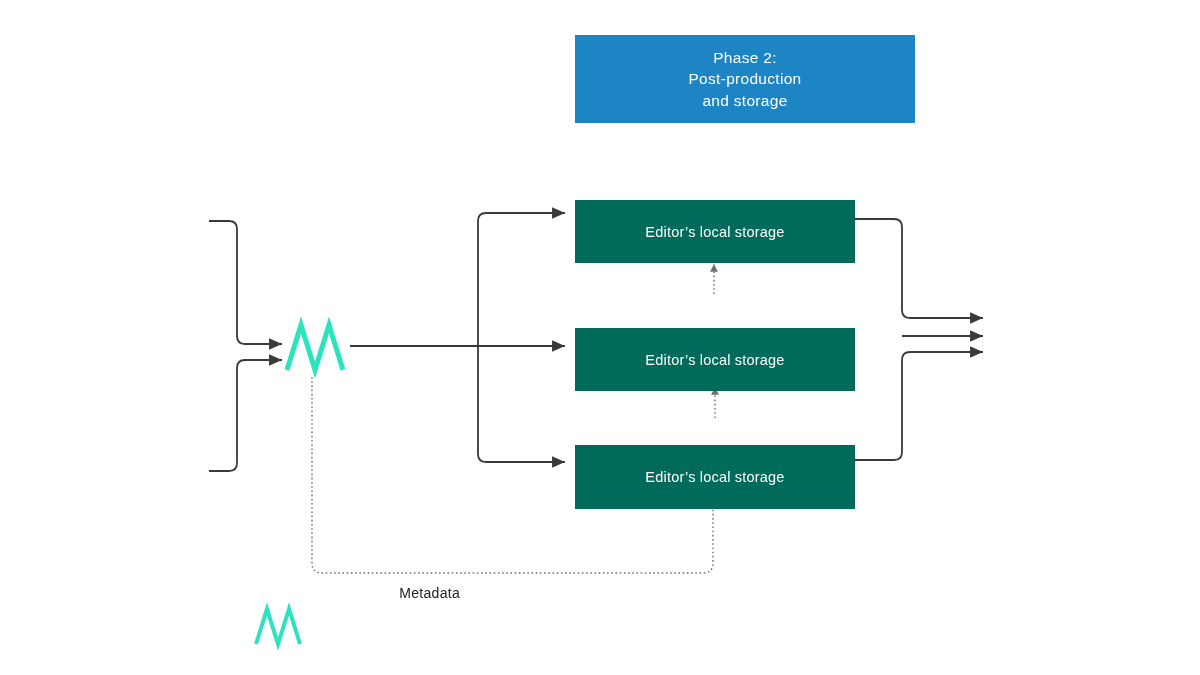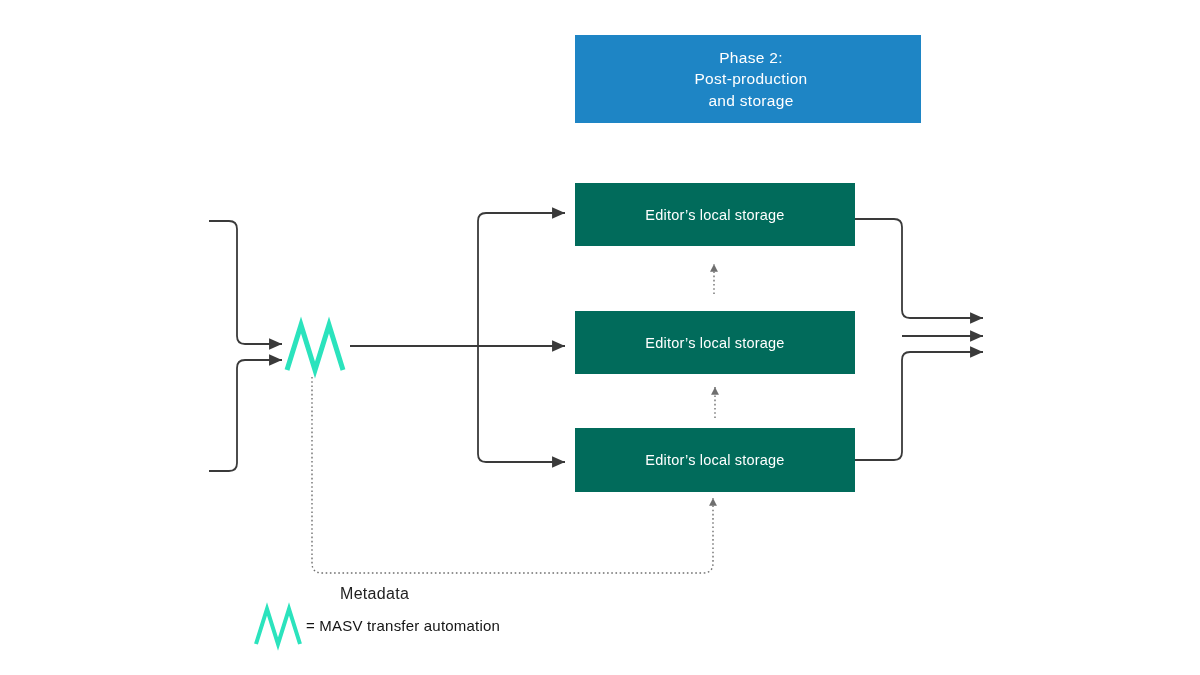--- a/index.html
+++ b/index.html
@@ -22,43 +22,43 @@
     width: 340px; height: 88px;
     background: #1e85c5;
     color: #ffffff;
     display: flex;
     flex-direction: column;
     align-items: center;
     justify-content: center;
     font-size: 15.5px;
     line-height: 21.5px;
     letter-spacing: 0.3px;
-    padding-left: 6px;
   }
   .storage-box {
     position: absolute;
     left: 575px;
     width: 280px; height: 63px;
     background: #016b5b;
     color: #ffffff;
     display: flex;
     align-items: center;
     justify-content: center;
     font-size: 14.5px;
     letter-spacing: 0.2px;
+    margin-top: 17px;
   }
   .storage-box.b1 { top: 183px; }
   .storage-box.b2 { top: 311px; }
   .storage-box.b3 { top: 428px; height: 64px; }
   .metadata-label {
     position: absolute;
     left: 340px; top: 585px;
     width: 120px;
-    text-align: left;
-    font-size: 16px;
+    text-align: right;
+    font-size: 14px;
     letter-spacing: 0.3px;
     color: #222222;
   }
   .legend {
     position: absolute;
     left: 306px; top: 617px;
     font-size: 15px;
     letter-spacing: 0.2px;
     color: #141414;
   }
@@ -110,15 +110,14 @@
   </div>
   <div class="storage-box b2">
     <span>Editor’s local storage</span>
   </div>
   <div class="storage-box b3">
     <span>Editor’s local storage</span>
   </div>
 
   <div class="metadata-label">Metadata</div>
 
-  <div class="legend">= MASV transfer automation</div>
 
 </div>
 
 </body></html>

